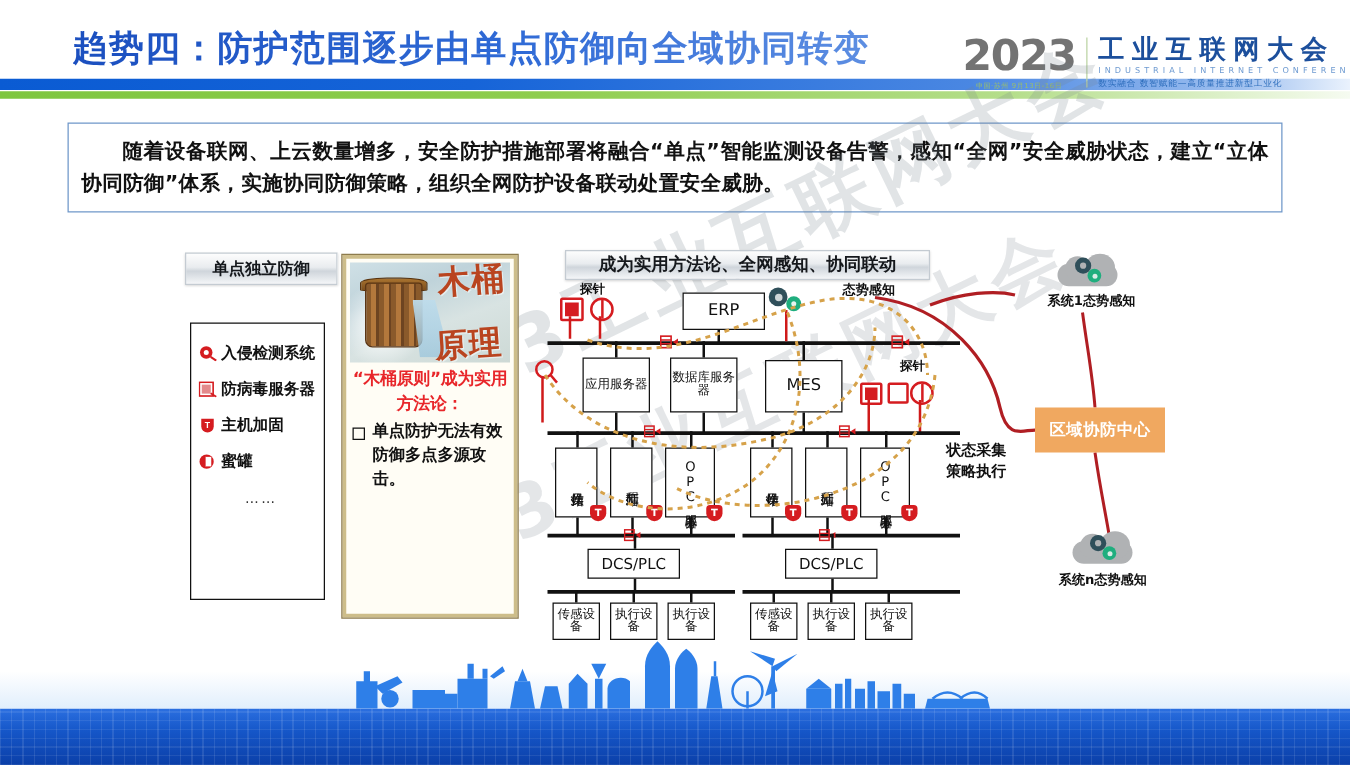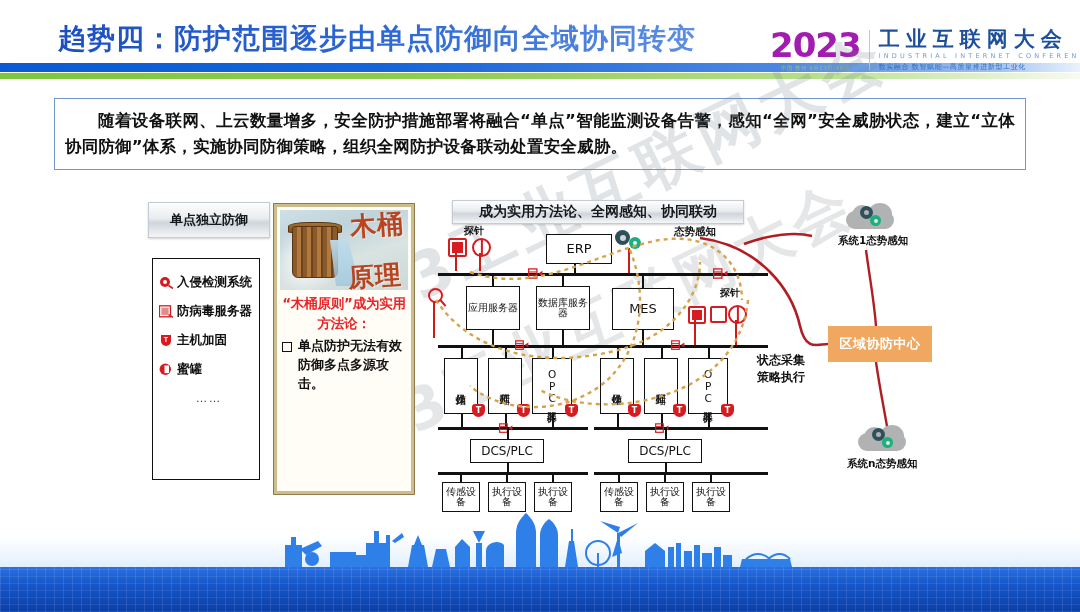--- a/index.html
+++ b/index.html
@@ -49,21 +49,21 @@
   .logo {
     position: absolute;
     left: 770px; top: 24px;
     display: flex;
     align-items: center;
     height: 52px;
   }
   .logo-year {
     font-size: 34px;
     font-weight: bold;
-    color: #a21caf;
+    color: #737373;
     letter-spacing: -1px;
     line-height: 1;
     font-family: "DejaVu Sans", sans-serif;
   }
   .logo-year-sub {
     font-size: 5.5px;
     color: #9bbf6a;
     letter-spacing: 0.5px;
     margin-top: 3px;
     white-space: nowrap;
@@ -117,21 +117,21 @@
   .banner {
     position: absolute;
     box-sizing: border-box;
     background: linear-gradient(180deg,#fdfdfd 0%, #e9ecef 45%, #cfd5db 58%, #f4f6f8 100%);
     border: 1px solid #c4cbd2;
     display: flex; align-items: center; justify-content: center;
     font-weight: bold;
     color: #15181c;
     box-shadow: 0 1px 2px rgba(0,0,0,0.18);
   }
-  #banner-left { left: 148px; top: 202px; width: 122px; height: 36px; font-size: 13px; }
+  #banner-left { left: 148px; top: 202px; width: 122px; height: 26px; font-size: 13px; }
   #banner-right { left: 452px; top: 200px; width: 292px; height: 24px; font-size: 14px; }
 
   
   .list-panel {
     position: absolute;
     left: 152px; top: 258px;
     width: 108px; height: 222px;
     border: 1.6px solid #111;
     background: #fff;
     box-sizing: border-box;

